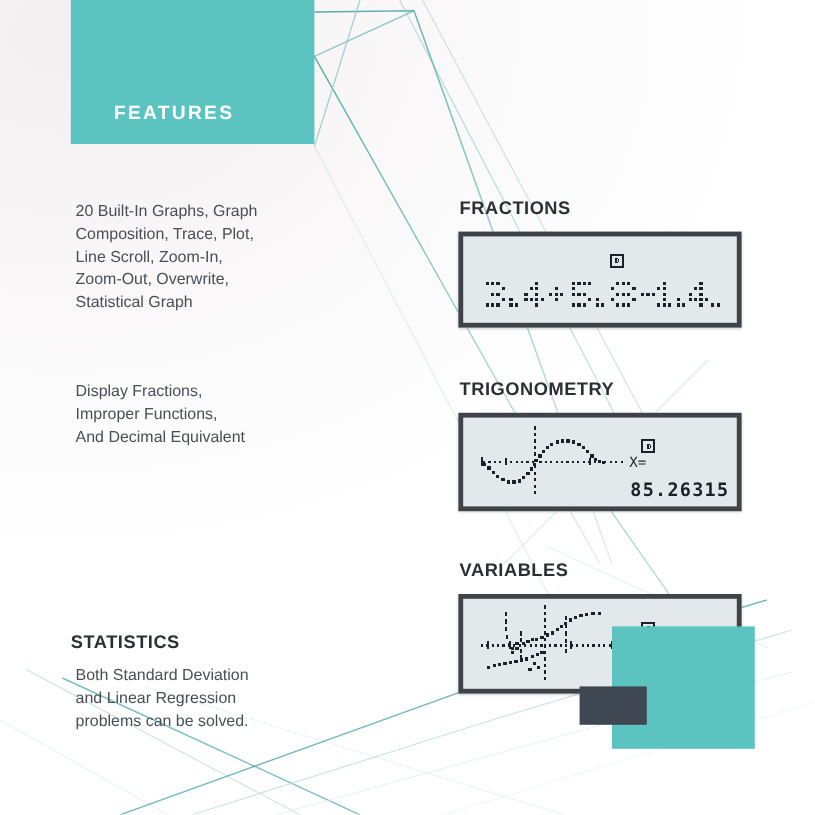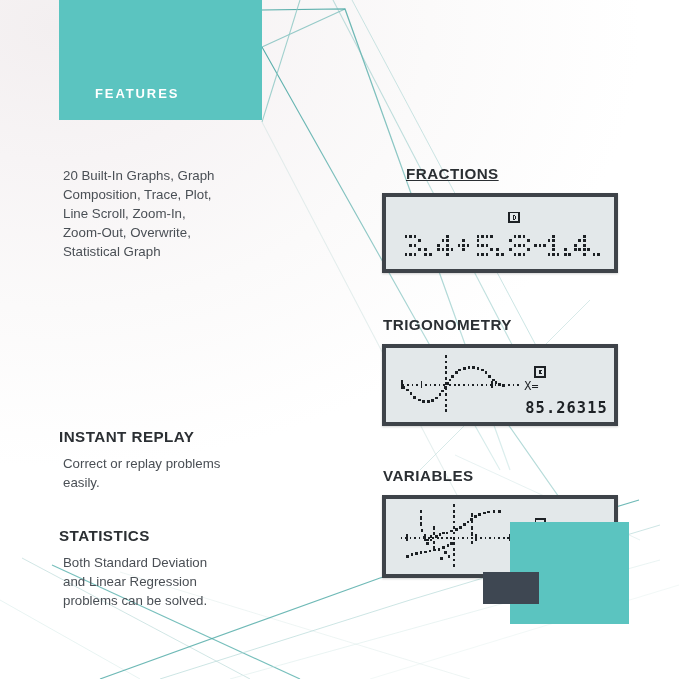--- a/index.html
+++ b/index.html
@@ -17,21 +17,21 @@
   }
   
   #deco{position:absolute;inset:0;width:679px;height:679px;pointer-events:none;}
   
   .features-block{
     position:absolute;left:59px;top:0;width:203px;height:120px;
     background:var(--teal,#5bc4c0);
   }
   .features-label{
     position:absolute;left:95px;top:86px;
-    color:#ffffff;font-size:13px;font-weight:600;letter-spacing:1.9px;
+    color:#ffffff;font-size:16px;font-weight:600;letter-spacing:1.9px;
   }
   
   .sec{position:absolute;}
   .sec h3{
     margin:0 0 9px 0;
     font-size:15.2px;font-weight:700;letter-spacing:.45px;
     color:#2b2f33;line-height:1.2;
   }
   .sec p{
     margin:4px;font-size:13.3px;line-height:1.42;color:#4a4f55;font-weight:400;
@@ -110,36 +110,34 @@
 
   <div class="sec" style="left:59px;top:163px;width:250px;">
     <p>20 Built-In Graphs, Graph
 Composition, Trace, Plot,
 Line Scroll, Zoom-In,
 Zoom-Out, Overwrite,
 Statistical Graph</p>
   </div>
 
   <div class="sec" style="left:59px;top:313px;width:260px;">
-  </div>
-
-  <div class="sec" style="left:59px;top:428px;width:250px;">
-    <h3>INSTANT REPLAY</h3>
-    <p>Correct or replay problems
-easily.</p>
-  </div>
+    <p>Display Fractions,
+Improper Functions,
+And Decimal Equivalent</p>
+  </div>
+
 
   <div class="sec" style="left:59px;top:527px;width:250px;">
     <h3>STATISTICS</h3>
     <p>Both Standard Deviation
 and Linear Regression
 problems can be solved.</p>
   </div>
 
-  <div class="rhead" style="left:406px;top:165px;text-decoration:underline;">FRACTIONS</div>
+  <div class="rhead" style="left:383px;top:165px;">FRACTIONS</div>
 
   <div class="lcd" style="left:382px;top:193px;width:236px;height:80px;">
     <svg viewBox="0 0 236 80" xmlns="http://www.w3.org/2000/svg" shape-rendering="crispEdges">
 
       <g fill="#1d2125">
         <rect x="128" y="17" width="11" height="11" fill="none" stroke="#1d2125" stroke-width="1.6"></rect>
         <rect x="132" y="20" width="2" height="5"></rect>
         <rect x="133" y="20" width="2" height="1"></rect>
         <rect x="135" y="21" width="1" height="3"></rect>
         <rect x="133" y="24" width="2" height="1"></rect>

